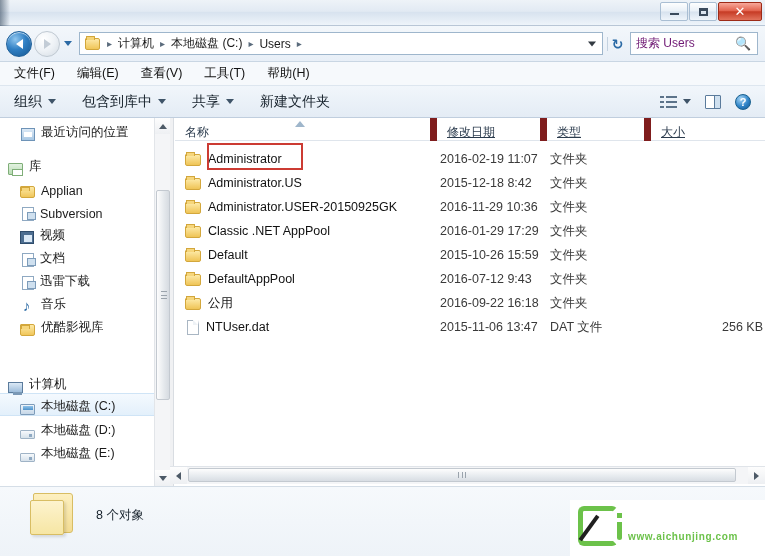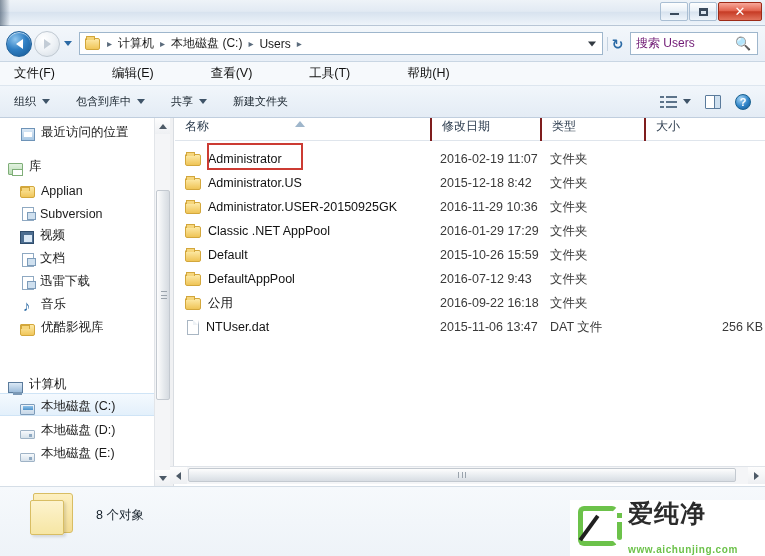--- a/index.html
+++ b/index.html
@@ -109,32 +109,32 @@
     display: flex; align-items: center; padding: 0 5px;
   }
   .search-ph { flex: 1; color: #701a75; font-size: 12px; }
   .search-ico { color: #2b6aa5; font-size: 13px; }
 
   
   .menubar {
     position: absolute; left: 0; top: 62px; width: 765px; height: 24px;
     background: #f6f9fc;
     border-bottom: 1px solid #dde6ef;
-    display: flex; align-items: center; padding-left: 14px; gap: 35px;
+    display: flex; align-items: center; padding-left: 14px;
   }
   .menu-item { font-size: 12.5px; color: #111111; margin-right: 22px; cursor: default; }
 
   
   .toolbar {
     position: absolute; left: 0; top: 86px; width: 765px; height: 32px;
     background: linear-gradient(to bottom, #f1f6fb, #e4ecf5);
     border-bottom: 1px solid #c0cede;
     display: flex; align-items: center; padding: 0 8px 0 14px;
   }
-  .tb-item { display: flex; align-items: center; font-size: 11px; color: #16212b; margin-right: 26px; }
+  .tb-item { display: flex; align-items: center; font-size: 14px; color: #16212b; margin-right: 26px; }
   .tb-caret {
     width: 0; height: 0; margin-left: 6px;
     border-left: 4px solid transparent; border-right: 4px solid transparent; border-top: 5px solid #3f5468;
   }
   .tb-right { margin-left: auto; display: flex; align-items: center; gap: 14px; padding-right: 6px; }
   .ico-views { width: 17px; height: 14px; position: relative; }
   .ico-views i {
     position: absolute; left: 6px; height: 2px; background: #5c738a; display: block;
   }
   .ico-views i:nth-child(1) { top: 1px; width: 11px; }
@@ -291,23 +291,23 @@
     background: #ffffff; overflow: hidden;
   }
   .colheader {
     display: flex; height: 23px; align-items: center;
     border-bottom: 1px solid #dfe5ec;
     background: #ffffff;
     position: relative;
   }
   .col {
     font-size: 12px; color: #2b3b4d; padding-left: 10px; position: relative; height: 23px;
-    display: flex; align-items: flex-start;
-  }
-  .col + .col { border-left: 2px solid #7f1d1d; }
+    display: flex; align-items: flex-end;
+  }
+  .col + .col { border-left: 7px solid #7f1d1d; text-decoration: underline; }
   .col.c-name { width: 255px; }
   .col.c-date { width: 110px; }
   .col.c-type { width: 104px; }
   .col.c-size { width: 121px; }
   .sort-arrow {
     position: absolute; left: 120px; top: 3px;
     width: 0; height: 0; border-left: 5px solid transparent; border-right: 5px solid transparent;
     border-bottom: 6px solid #9fb6cb;
   }
   .row { display: flex; height: 24px; align-items: center; font-size: 12.5px; color: #111111; }
@@ -717,18 +717,17 @@
   </div>
 
   <div class="watermark">
     <div class="wm-logo">
       <div class="wm-sq"></div>
       <div class="wm-slash"></div>
       <div class="wm-dot"></div>
       <div class="wm-tail"></div>
     </div>
     <div class="wm-right">
-      <div class="wm-name">爱纯净</div>
       <div class="wm-url">www.aichunjing.com</div>
     </div>
   </div>
 
 </div>
 
 </body></html>

